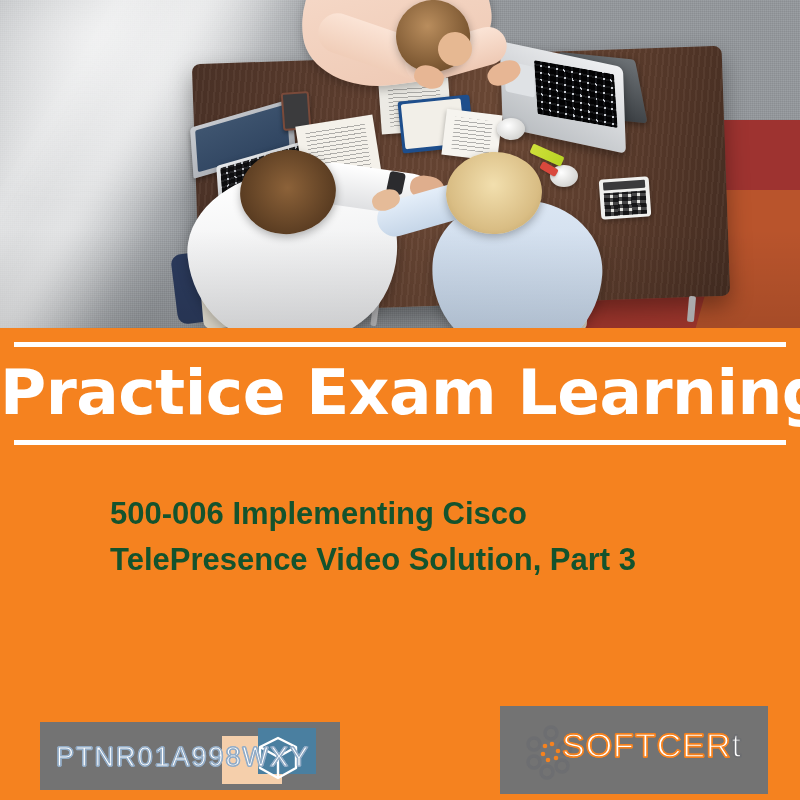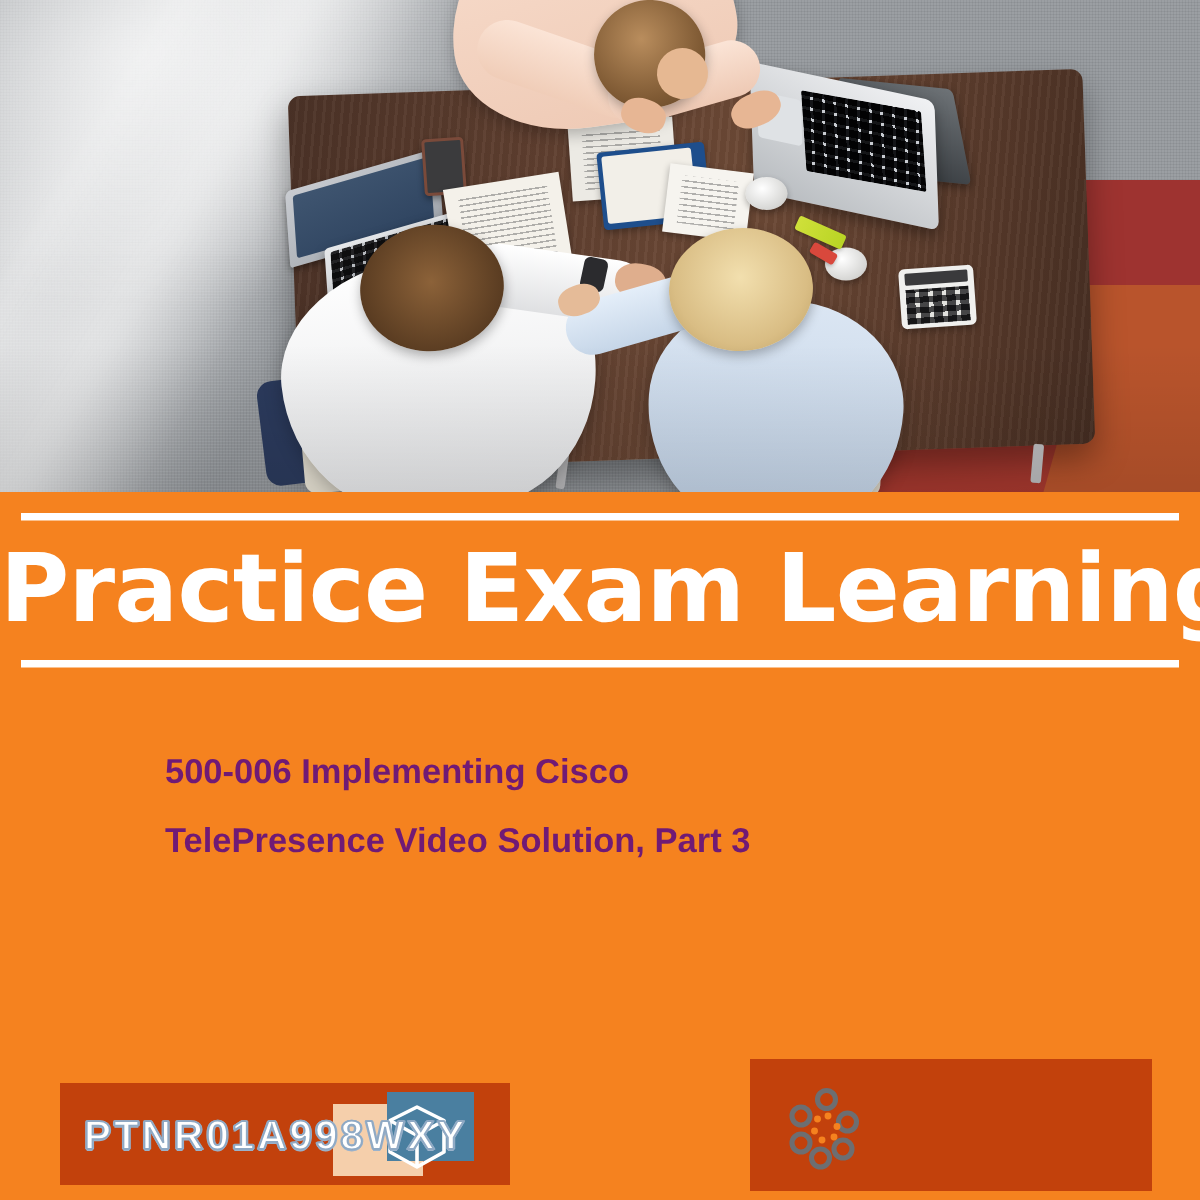--- a/index.html
+++ b/index.html
@@ -353,33 +353,32 @@
     letter-spacing: -0.5px;
     line-height: 86px;
     white-space: nowrap;
   }
 
   .subtitle {
     position: absolute;
     left: 110px;
     top: 163px;
     width: 600px;
-    color: #701a75;
+    color: #14532d;
     font-family: "Liberation Sans", sans-serif;
     font-weight: bold;
-    font-size: 23px;
+    font-size: 31px;
     line-height: 46px;
   }
   .subtitle .ln { display: block; }
 
   
   .logo-box {
     position: absolute;
-    background: #c2410c;
-    font-weight: bold;
+    background: #737373;
   }
   .logo-left {
     left: 40px; top: 722px;
     width: 300px; height: 68px;
   }
   .logo-right {
     left: 500px; top: 706px;
     width: 268px; height: 88px;
   }
 
@@ -560,15 +559,16 @@
       </g>
       <g fill="#F5821F">
         <circle cx="21" cy="22" r="2.3"></circle>
         <circle cx="28" cy="20" r="2.3"></circle>
         <circle cx="34" cy="27" r="2.3"></circle>
         <circle cx="32" cy="34" r="2.3"></circle>
         <circle cx="24" cy="36" r="2.3"></circle>
         <circle cx="19" cy="30" r="2.3"></circle>
       </g>
     </svg>
+    <div class="sc-text"><span>SOFTCER</span><span class="t-grey">t</span></div>
   </div>
 
 </div>
 
 </body></html>

